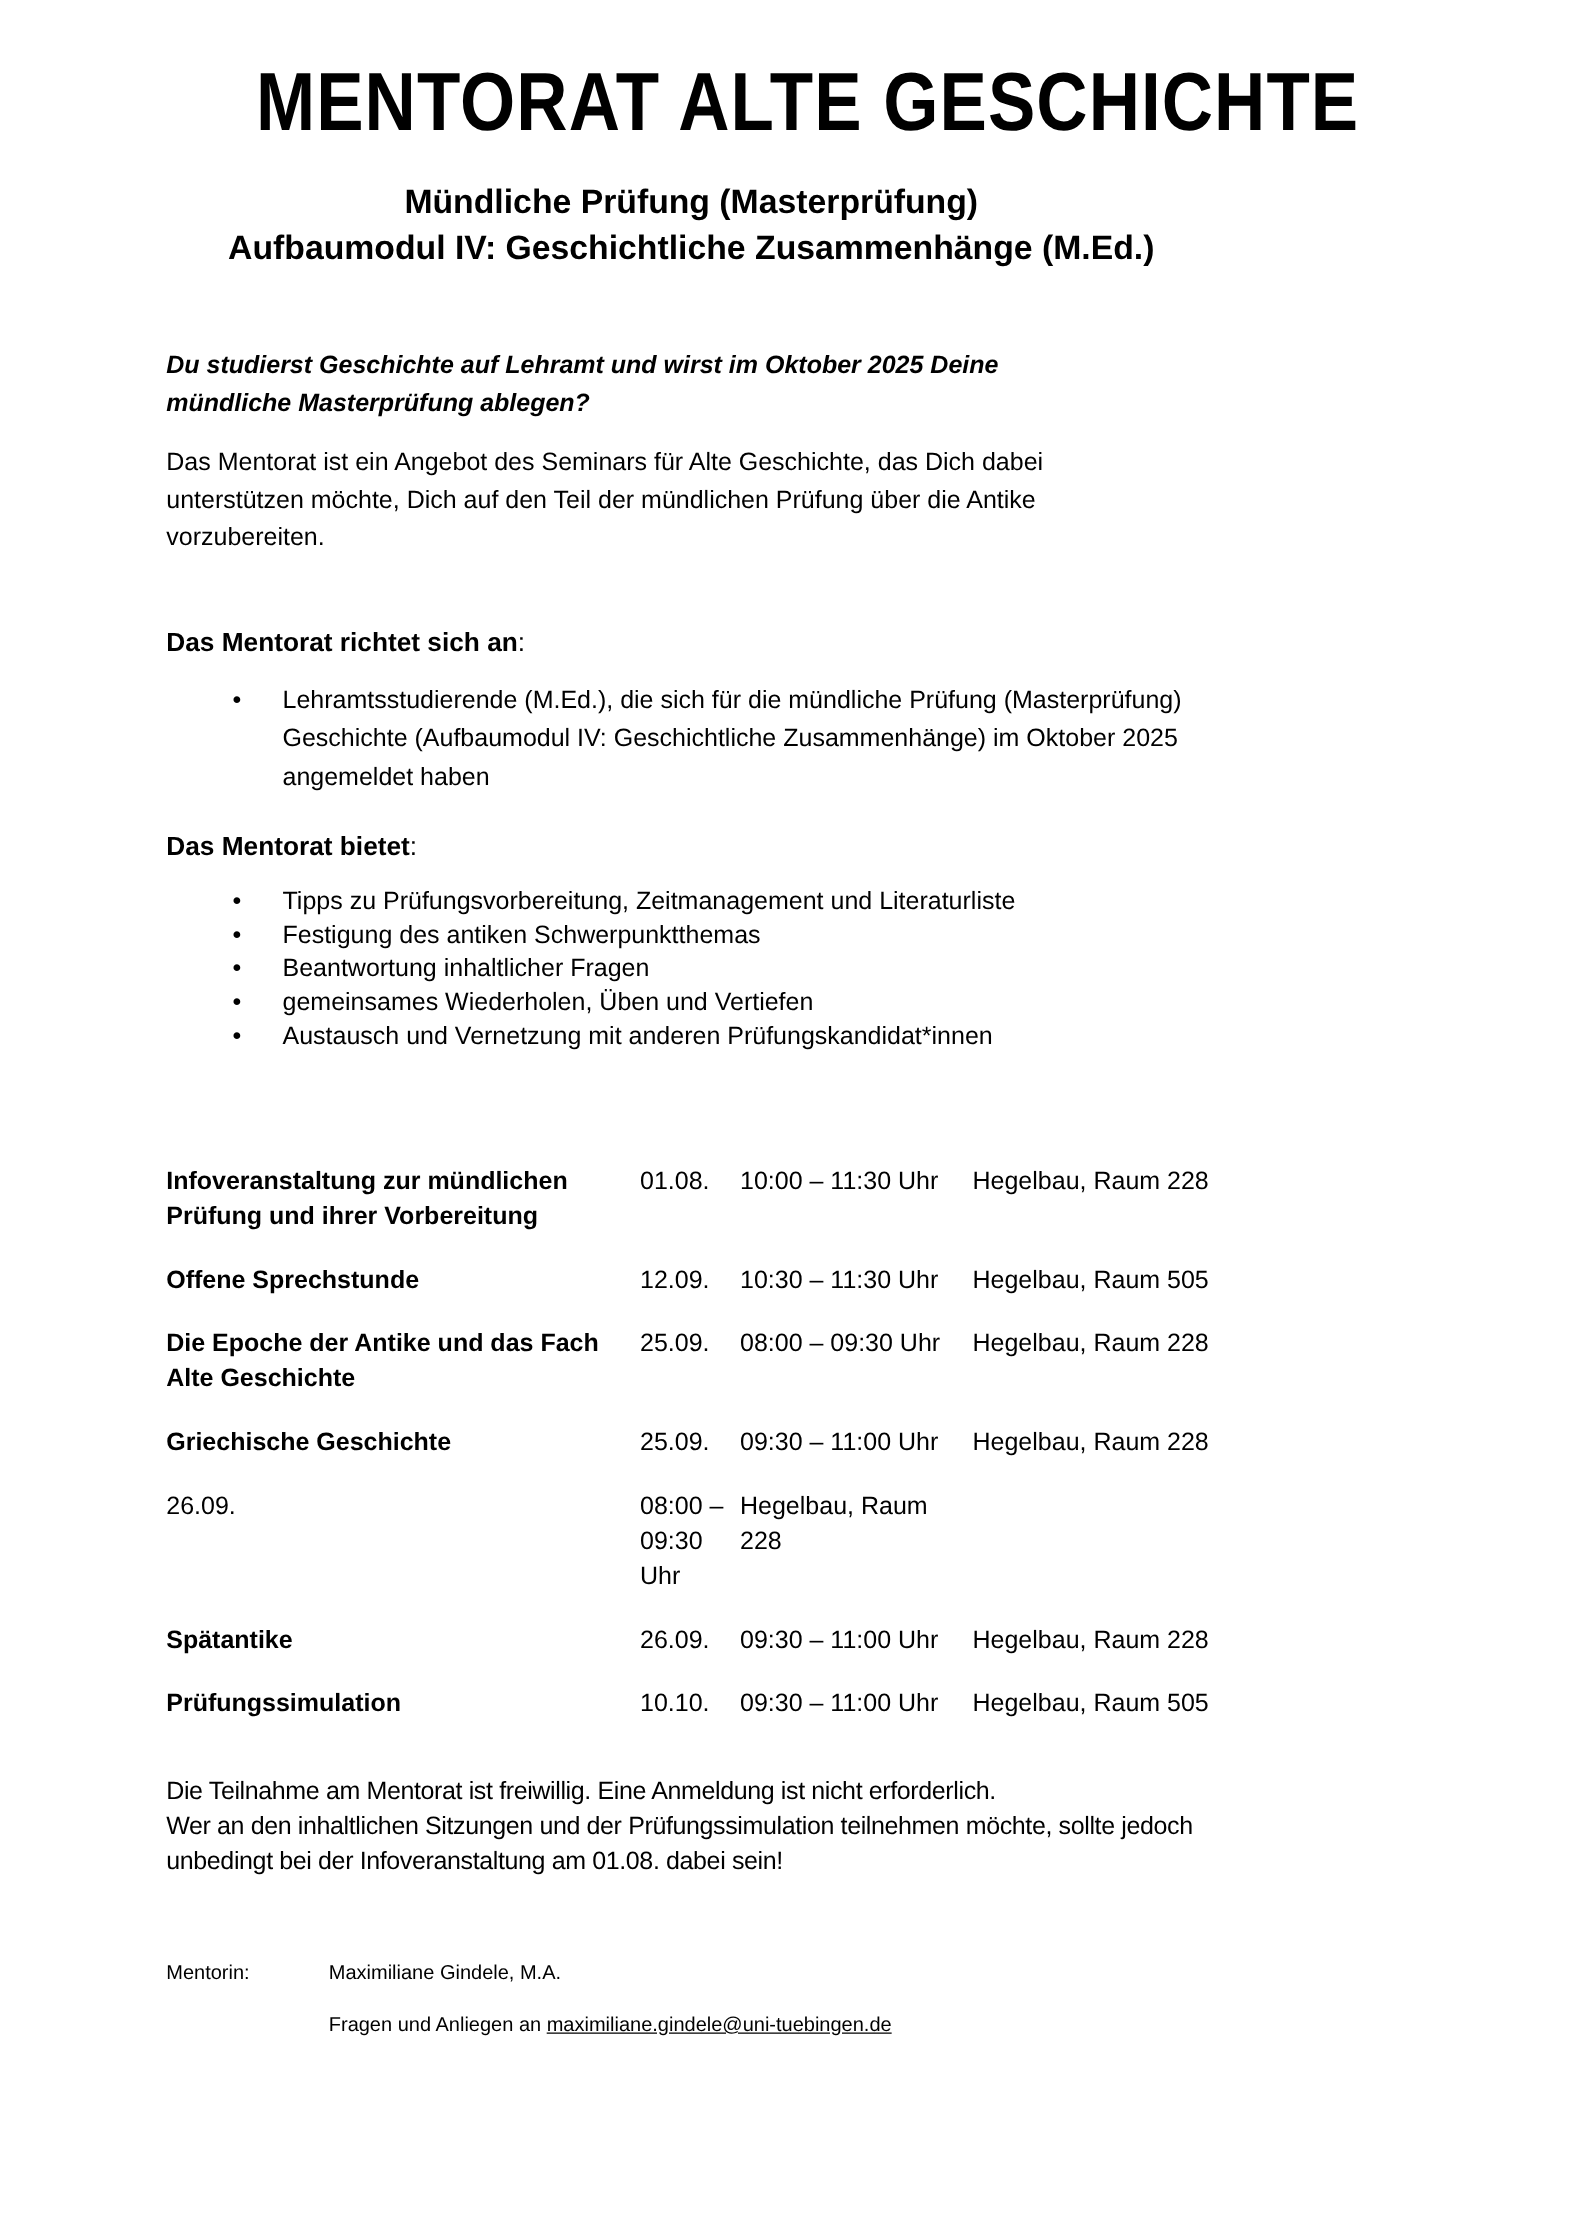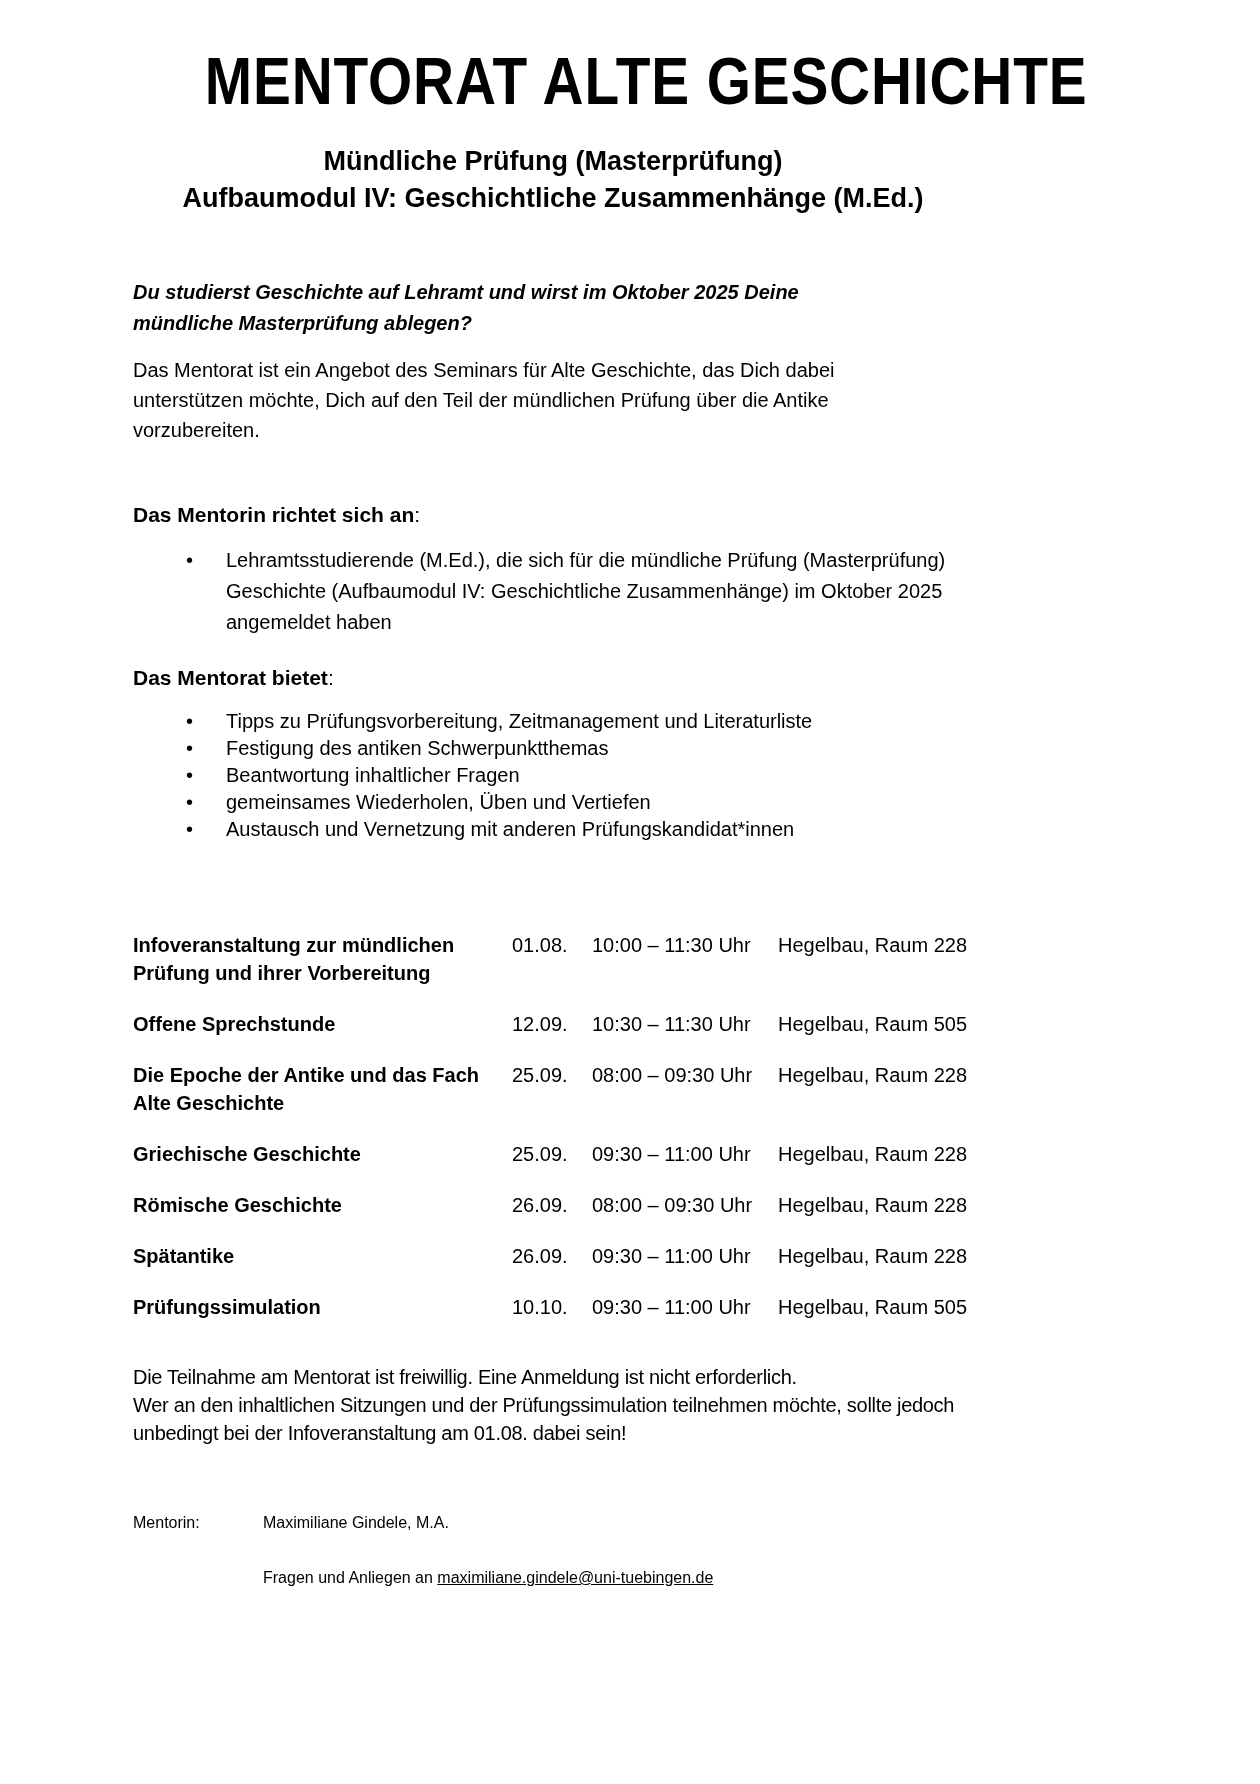--- a/index.html
+++ b/index.html
@@ -123,21 +123,21 @@
   
   .mentor {
     margin-top: 62px;
     font-size: 16px;
     line-height: 28px;
   }
   .mentor-row {
     display: grid;
     grid-template-columns: 130px 1fr;
   }
-  .mentor-contact { margin-top: 27px; }
+  .mentor-contact { margin-top: 14px; }
   .email {
     text-decoration: underline;
     cursor: pointer;
   }
 </style>
 </head>
 <body>
 
 <div class="content">
 
@@ -147,21 +147,21 @@
 
   <div class="subtitle">
     <div>Mündliche Prüfung (Masterprüfung)</div>
     <div>Aufbaumodul IV: Geschichtliche Zusammenhänge (M.Ed.)</div>
   </div>
 
   <p class="intro-question">Du studierst Geschichte auf Lehramt und wirst im Oktober 2025 Deine mündliche Masterprüfung ablegen?</p>
 
   <p class="intro-desc">Das Mentorat ist ein Angebot des Seminars für Alte Geschichte, das Dich dabei unterstützen möchte, Dich auf den Teil der mündlichen Prüfung über die Antike vorzubereiten.</p>
 
-  <div class="section-heading"><span class="bold">Das Mentorin richtet sich an</span><span>:</span></div>
+  <div class="section-heading"><span class="bold">Das Mentorat richtet sich an</span><span>:</span></div>
 
   <ul class="bullets audience-list">
     <li>Lehramtsstudierende (M.Ed.), die sich für die mündliche Prüfung (Masterprüfung) Geschichte (Aufbaumodul IV: Geschichtliche Zusammenhänge) im Oktober 2025 angemeldet haben</li>
   </ul>
 
   <div class="section-heading"><span class="bold">Das Mentorat bietet</span><span>:</span></div>
 
   <ul class="bullets offers-list">
     <li>Tipps zu Prüfungsvorbereitung, Zeitmanagement und Literaturliste</li>
     <li>Festigung des antiken Schwerpunktthemas</li>
@@ -189,21 +189,20 @@
       <div class="cell-time">08:00 – 09:30 Uhr</div>
       <div class="cell-location">Hegelbau, Raum 228</div>
     </div>
     <div class="schedule-row">
       <div class="cell-title">Griechische Geschichte</div>
       <div class="cell-date">25.09.</div>
       <div class="cell-time">09:30 – 11:00 Uhr</div>
       <div class="cell-location">Hegelbau, Raum 228</div>
     </div>
     <div class="schedule-row">
-      <div class="cell-title">Römische Geschichte</div>
       <div class="cell-date">26.09.</div>
       <div class="cell-time">08:00 – 09:30 Uhr</div>
       <div class="cell-location">Hegelbau, Raum 228</div>
     </div>
     <div class="schedule-row">
       <div class="cell-title">Spätantike</div>
       <div class="cell-date">26.09.</div>
       <div class="cell-time">09:30 – 11:00 Uhr</div>
       <div class="cell-location">Hegelbau, Raum 228</div>
     </div>

